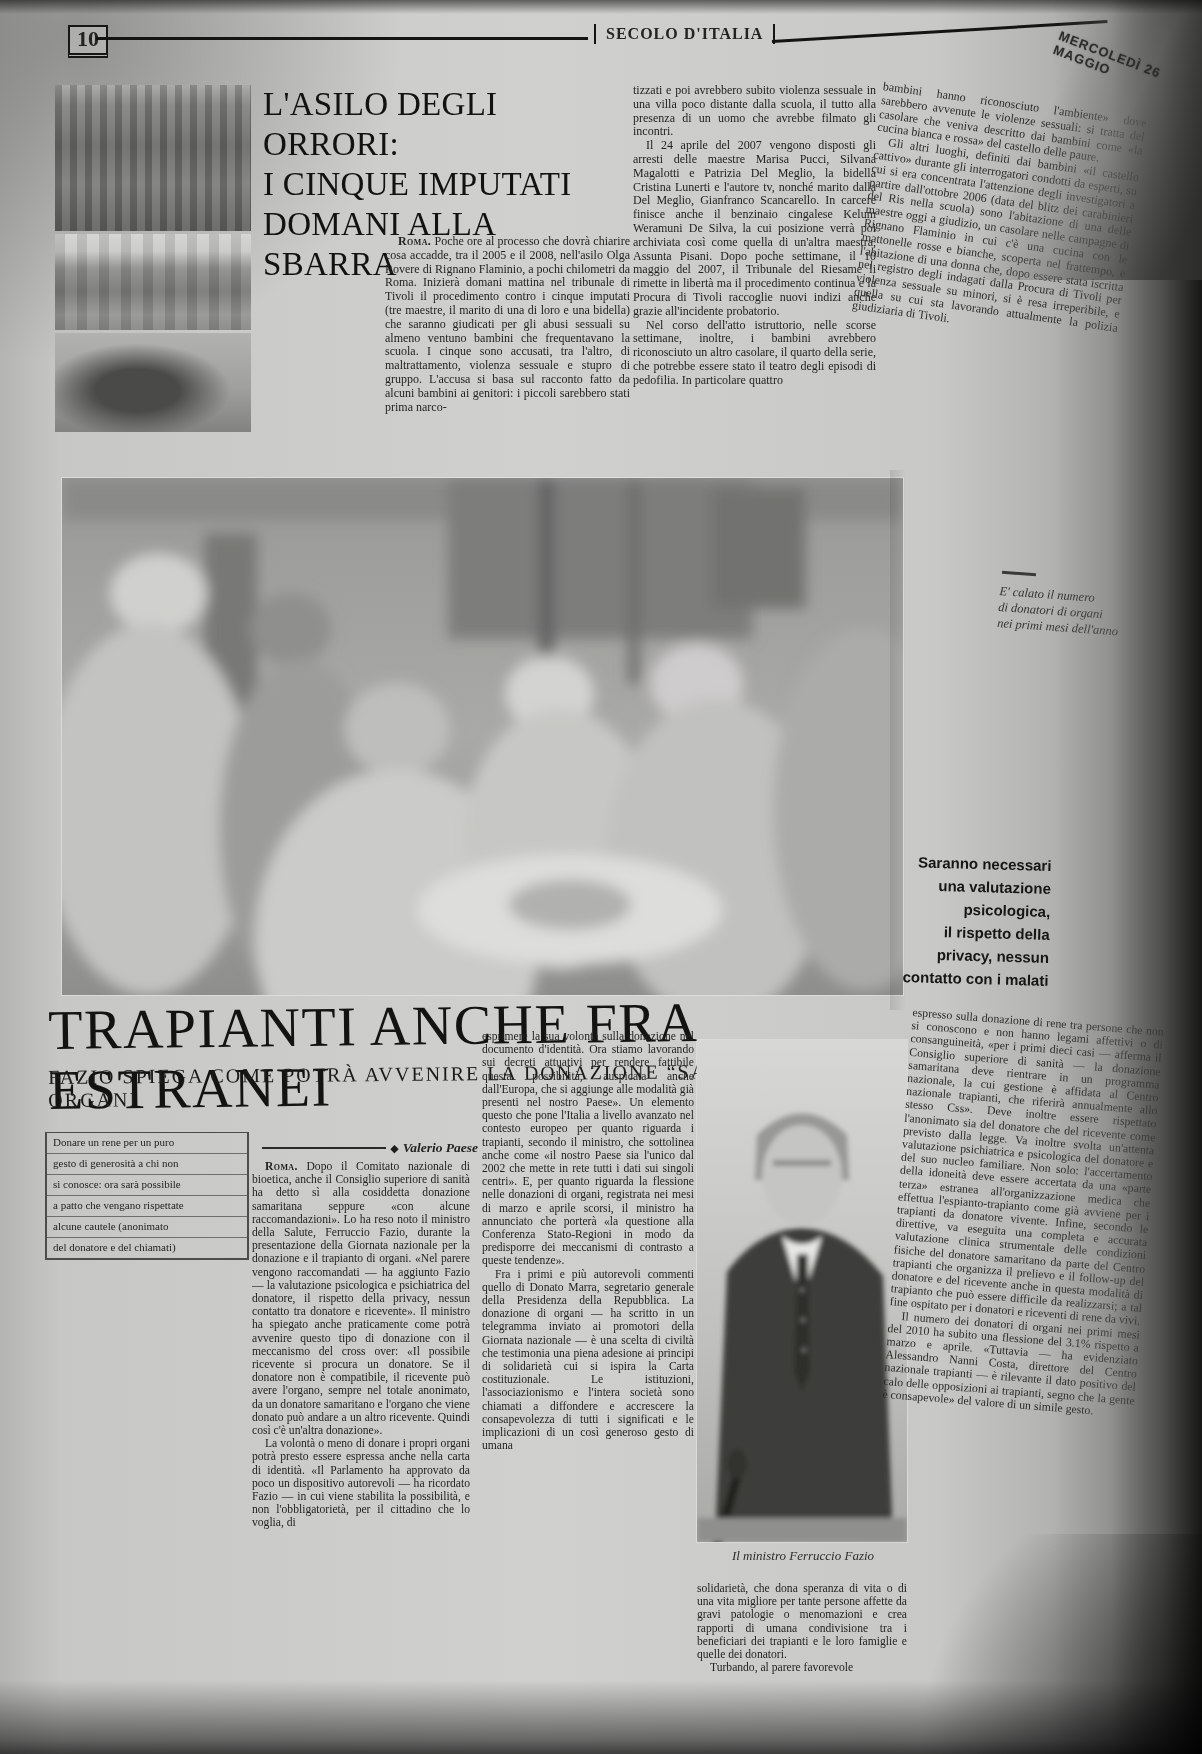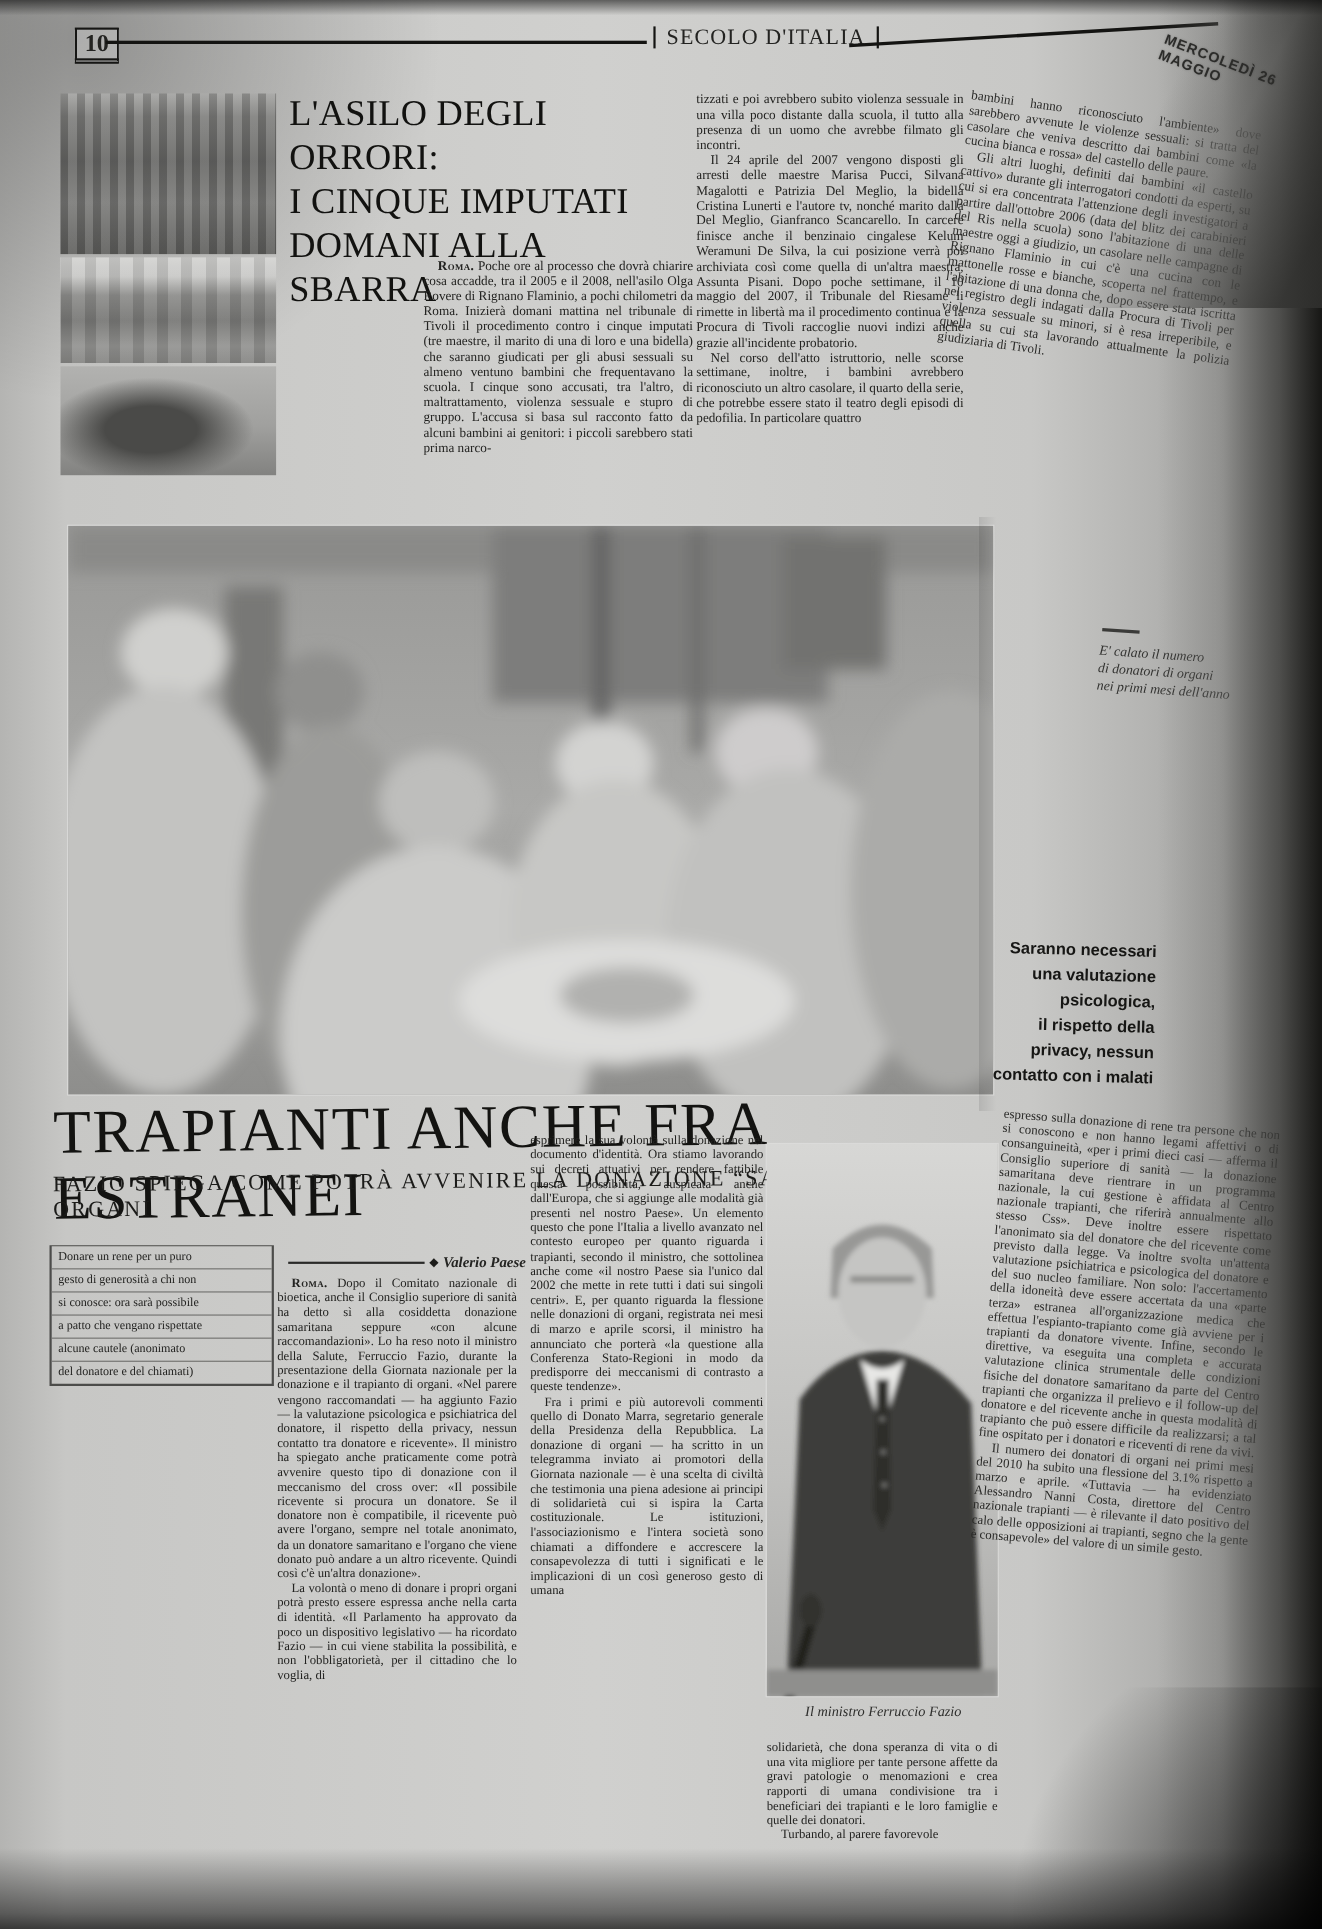--- a/index.html
+++ b/index.html
@@ -23,21 +23,21 @@
   .corner-br{right:0;bottom:0;width:340px;height:220px;
     background:radial-gradient(circle at 100% 100%,rgba(0,0,0,.7),rgba(0,0,0,0) 70%);}
   .fold-line{left:890px;top:470px;width:16px;height:540px;
     background:linear-gradient(to right,rgba(0,0,0,.10),rgba(0,0,0,0));}
   
   .pagenum{position:absolute;left:68px;top:25px;border:2px solid #161614;border-bottom:5px double #161614;
     padding:0 7px 2px;font-size:22px;font-weight:bold;line-height:24px;background:rgba(230,230,228,.35);}
   .rule-left{position:absolute;left:96px;top:37px;width:492px;height:3px;background:#141412;}
   .rule-right{position:absolute;left:772px;top:40px;width:336px;height:3px;background:#141412;
     transform:rotate(-3.4deg);transform-origin:left center;}
-  .masthead{position:absolute;left:594px;top:24px;font-size:20px;font-weight:normal;letter-spacing:1px;
+  .masthead{position:absolute;left:594px;top:24px;font-size:16px;font-weight:bold;letter-spacing:1px;
     padding:0 10px;border-left:2px solid #141412;border-right:2px solid #141412;line-height:20px;}
   .pagedate{position:absolute;left:1062px;top:28px;transform:rotate(21deg);transform-origin:left top;
     font-family:"Liberation Sans",sans-serif;font-size:13px;font-weight:bold;letter-spacing:1px;color:#2c2c2a;
     text-shadow:0 0 2px rgba(0,0,0,.25);z-index:9;}
   
   .ph{position:absolute;left:55px;width:196px;}
   .ph-town{top:85px;height:146px;background:
       repeating-linear-gradient(90deg,rgba(0,0,0,.18) 0 7px,rgba(255,255,255,.06) 7px 15px),
       linear-gradient(180deg,#a6a6a4 0%,#848482 14%,#6d6d6b 42%,#7e7e7c 68%,#646462 100%);}
   .ph-park{top:234px;height:96px;background:
@@ -183,21 +183,21 @@
   </div>
 
   <div class="byline">
     <span class="bl-rule"></span>
     <span class="bl-diamond">◆</span>
     <span class="bl-name">Valerio Paese</span>
   </div>
 
   <div class="col a2 cA">
     <p><b class="lead">Roma.</b><span> Dopo il Comitato nazionale di bioetica, anche il Consiglio superiore di sanità ha detto sì alla cosiddetta donazione samaritana seppure «con alcune raccomandazioni». Lo ha reso noto il ministro della Salute, Ferruccio Fazio, durante la presentazione della Giornata nazionale per la donazione e il trapianto di organi. «Nel parere vengono raccomandati — ha aggiunto Fazio — la valutazione psicologica e psichiatrica del donatore, il rispetto della privacy, nessun contatto tra donatore e ricevente». Il ministro ha spiegato anche praticamente come potrà avvenire questo tipo di donazione con il meccanismo del cross over: «Il possibile ricevente si procura un donatore. Se il donatore non è compatibile, il ricevente può avere l'organo, sempre nel totale anonimato, da un donatore samaritano e l'organo che viene donato può andare a un altro ricevente. Quindi così c'è un'altra donazione».</span></p>
-    <p>La volontà o meno di donare i propri organi potrà presto essere espressa anche nella carta di identità. «Il Parlamento ha approvato da poco un dispositivo legislativo — ha ricordato Fazio — in cui viene stabilita la possibilità, e non l'obbligatorietà, per il cittadino che lo voglia, di</p>
+    <p>La volontà o meno di donare i propri organi potrà presto essere espressa anche nella carta di identità. «Il Parlamento ha approvato da poco un dispositivo autorevoli — ha ricordato Fazio — in cui viene stabilita la possibilità, e non l'obbligatorietà, per il cittadino che lo voglia, di</p>
   </div>
 
   <div class="col a2 cB">
     <p class="ni">esprimere la sua volontà sulla donazione nel documento d'identità. Ora stiamo lavorando sui decreti attuativi per rendere fattibile questa possibilità, auspicata anche dall'Europa, che si aggiunge alle modalità già presenti nel nostro Paese». Un elemento questo che pone l'Italia a livello avanzato nel contesto europeo per quanto riguarda i trapianti, secondo il ministro, che sottolinea anche come «il nostro Paese sia l'unico dal 2002 che mette in rete tutti i dati sui singoli centri». E, per quanto riguarda la flessione nelle donazioni di organi, registrata nei mesi di marzo e aprile scorsi, il ministro ha annunciato che porterà «la questione alla Conferenza Stato-Regioni in modo da predisporre dei meccanismi di contrasto a queste tendenze».</p>
     <p>Fra i primi e più autorevoli commenti quello di Donato Marra, segretario generale della Presidenza della Repubblica. La donazione di organi — ha scritto in un telegramma inviato ai promotori della Giornata nazionale — è una scelta di civiltà che testimonia una piena adesione ai principi di solidarietà cui si ispira la Carta costituzionale. Le istituzioni, l'associazionismo e l'intera società sono chiamati a diffondere e accrescere la consapevolezza di tutti i significati e le implicazioni di un così generoso gesto di umana</p>
   </div>
 
   <div class="minister">
     <svg viewBox="0 0 210 502" preserveAspectRatio="none">
       <defs>

